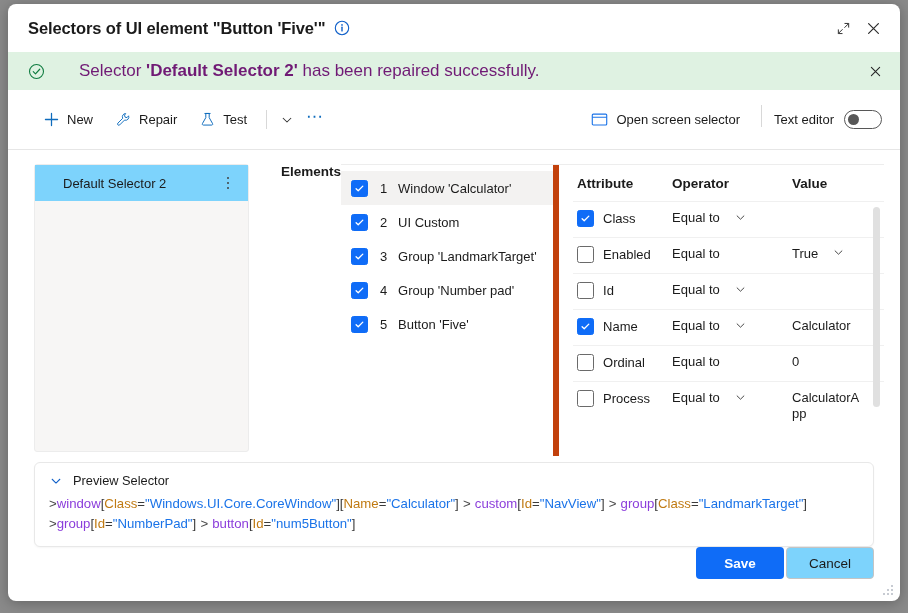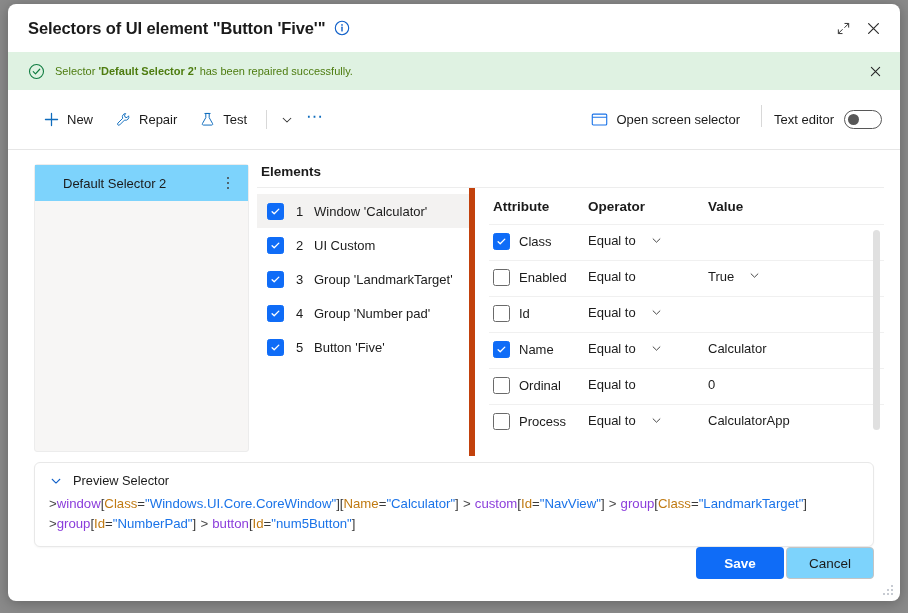--- a/index.html
+++ b/index.html
@@ -52,22 +52,23 @@
   
   .banner {
     height: 38px;
     background: #dff2e2;
     display: flex;
     align-items: center;
     padding: 0 12px 0 20px;
   }
   .banner-icon { width: 17px; height: 17px; flex: 0 0 auto; margin-right: 10px; }
   .banner-text {
-    font-size: 11px;
-    color: #4d7c0f;
+    font-size: 17px;
+    color: #701a75;
+    margin-left: 24px;
   }
   .banner-text b { font-weight: 700; }
   .banner-spacer { flex: 1; }
   .banner-close {
     width: 26px; height: 26px;
     display: flex; align-items: center; justify-content: center;
     cursor: pointer; color: #282828; border-radius: 3px;
   }
 
   
@@ -154,23 +155,23 @@
     width: 20px; height: 24px;
     display: flex; flex-direction: column;
     align-items: center; justify-content: center;
     cursor: pointer; gap: 2.5px;
   }
   .kebab i { width: 2.5px; height: 2.5px; background: #404040; border-radius: 50%; display:block;}
 
   
   .elements-col {
     flex: 1;
-    margin-left: 8px;
-    display: flex;
-    flex-direction: column;
+    margin-left: 28px;
+    display: flex;
+    flex-direction: row;
     min-width: 0;
   }
   .elements-title {
     font-size: 13.5px;
     font-weight: 700;
     color: #1b1b1b;
     margin: 0 0 8px 4px;
   }
   .elements-body {
     display: flex;

